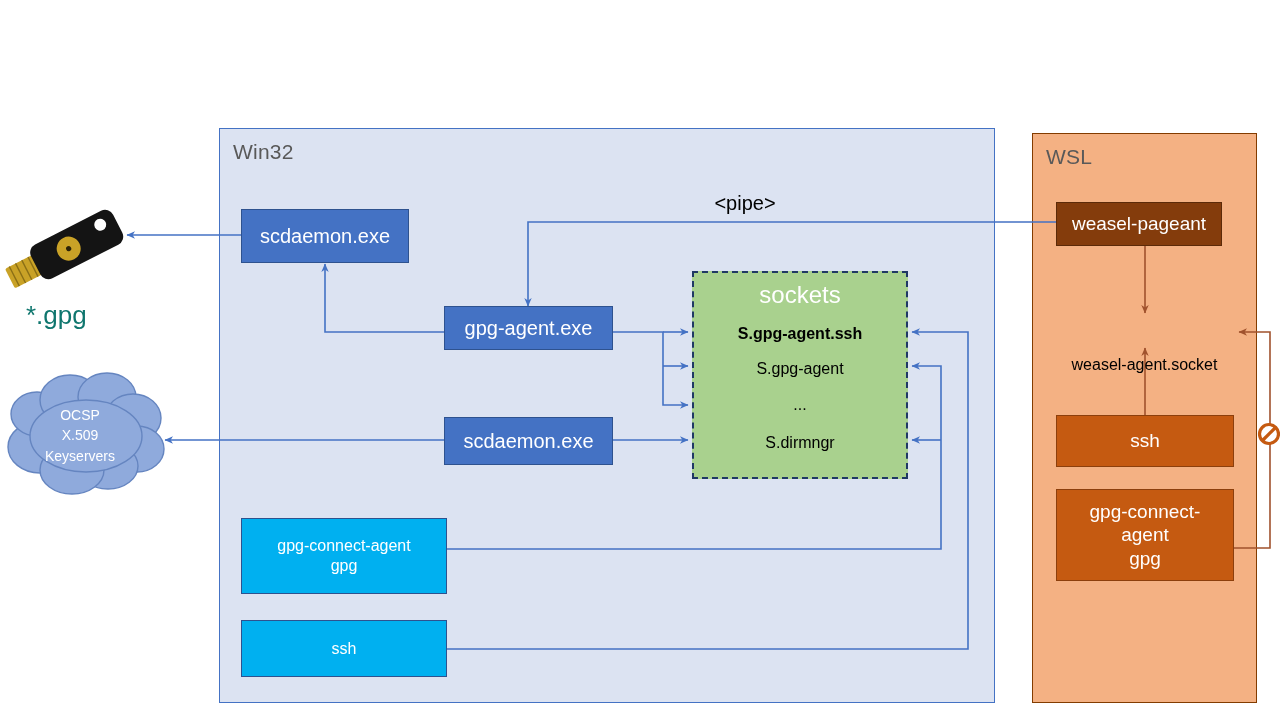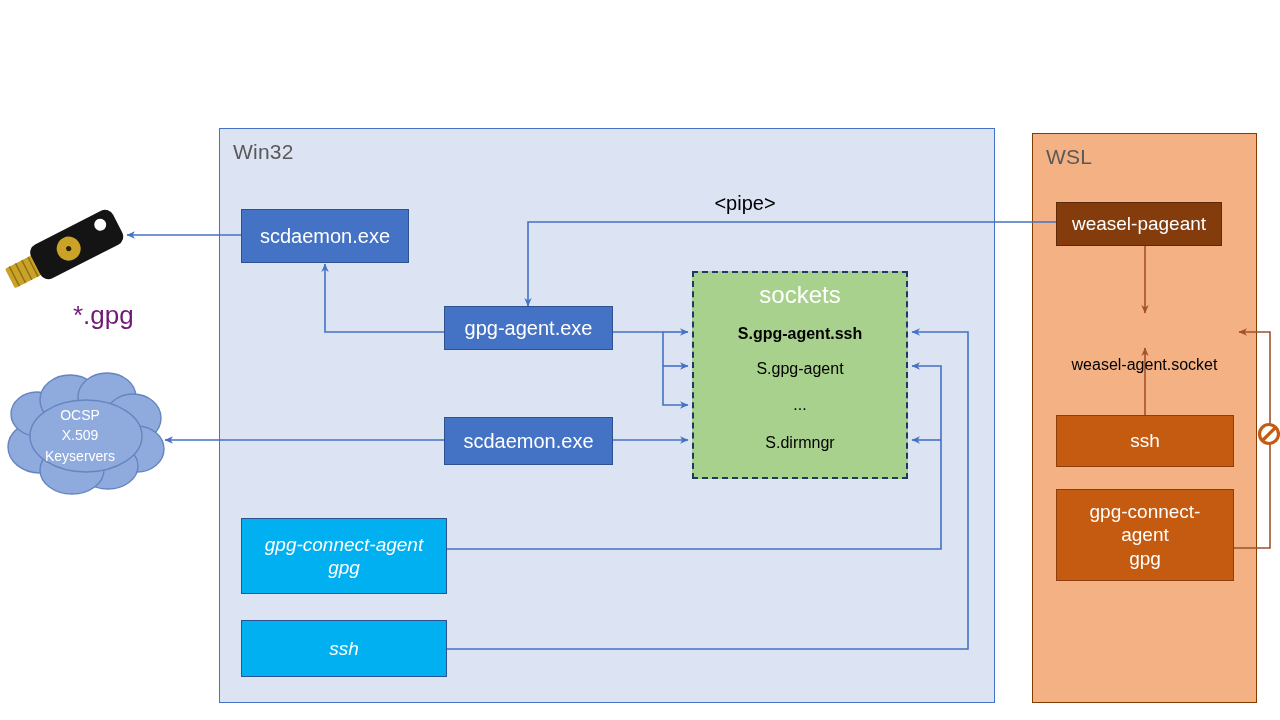--- a/index.html
+++ b/index.html
@@ -53,22 +53,21 @@
     line-height: 1.22;
   }
   .box-blue {
     background: #4472C4;
     border: 1px solid #2E528F;
     font-size: 20px;
   }
   .box-cyan {
     background: #00B0F0;
     border: 1px solid #2E528F;
-    font-size: 19px;
-    font-style: italic;
+    font-size: 16px;
   }
   .box-darkbrown {
     background: #843C0C;
     border: 1px solid #5C2A08;
     font-size: 19px;
   }
   .box-brown {
     background: #C55A11;
     border: 1px solid #8C3F0C;
     font-size: 19px;
@@ -109,23 +108,22 @@
     position: absolute;
     left: 660px; top: 192px; width: 170px;
     text-align: center;
     color: #000000;
     font-size: 20px;
   }
 
   .gpg-label {
     position: absolute;
     left: 26px; top: 300px;
-    color: #701a75;
+    color: #0f766e;
     font-size: 26px;
-    margin-left: 47px;
   }
 
   .cloud-text {
     position: absolute;
     left: 10px; top: 405px; width: 140px;
     text-align: center;
     color: #ffffff;
     font-size: 14px;
     line-height: 1.45;
     pointer-events: none;

